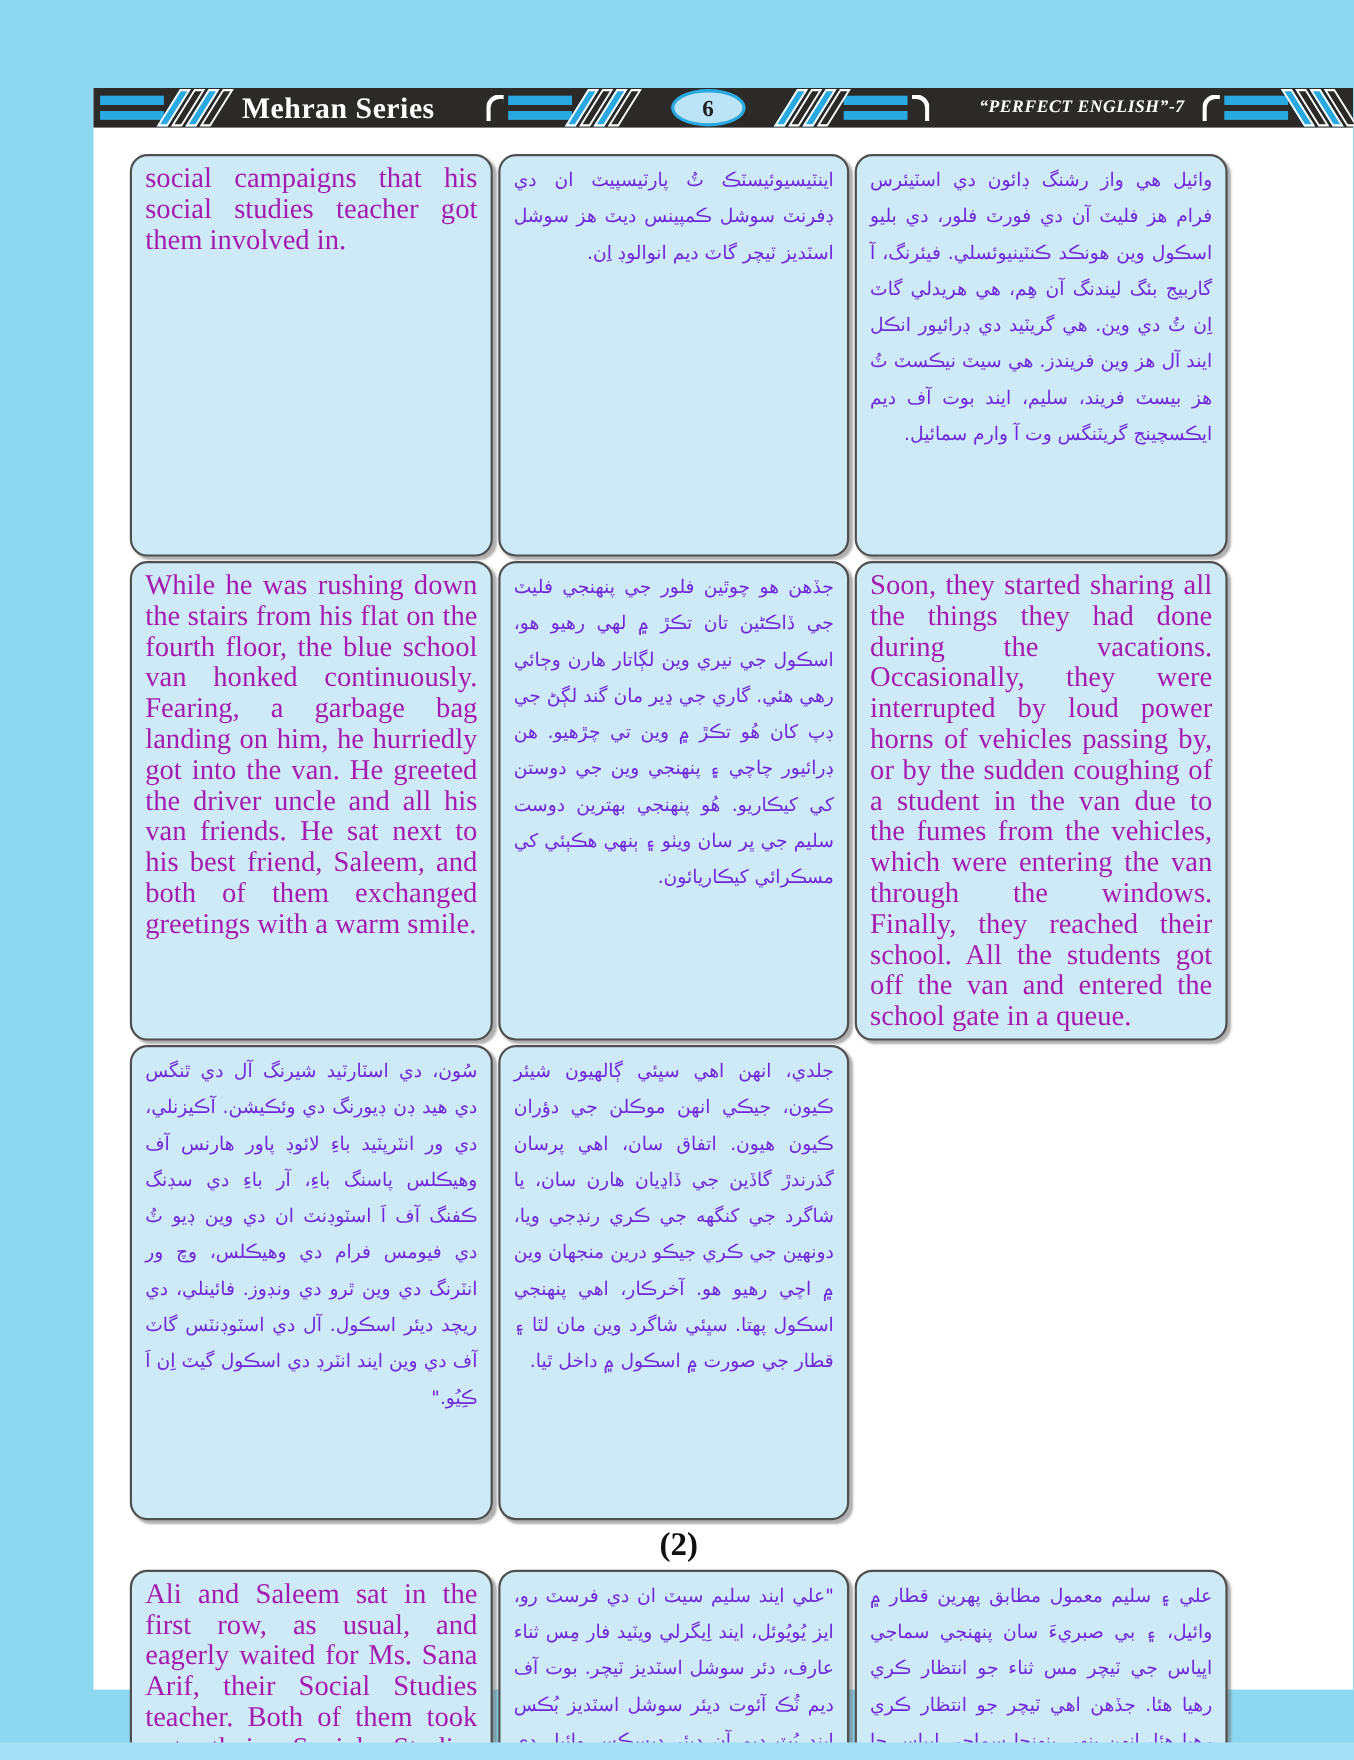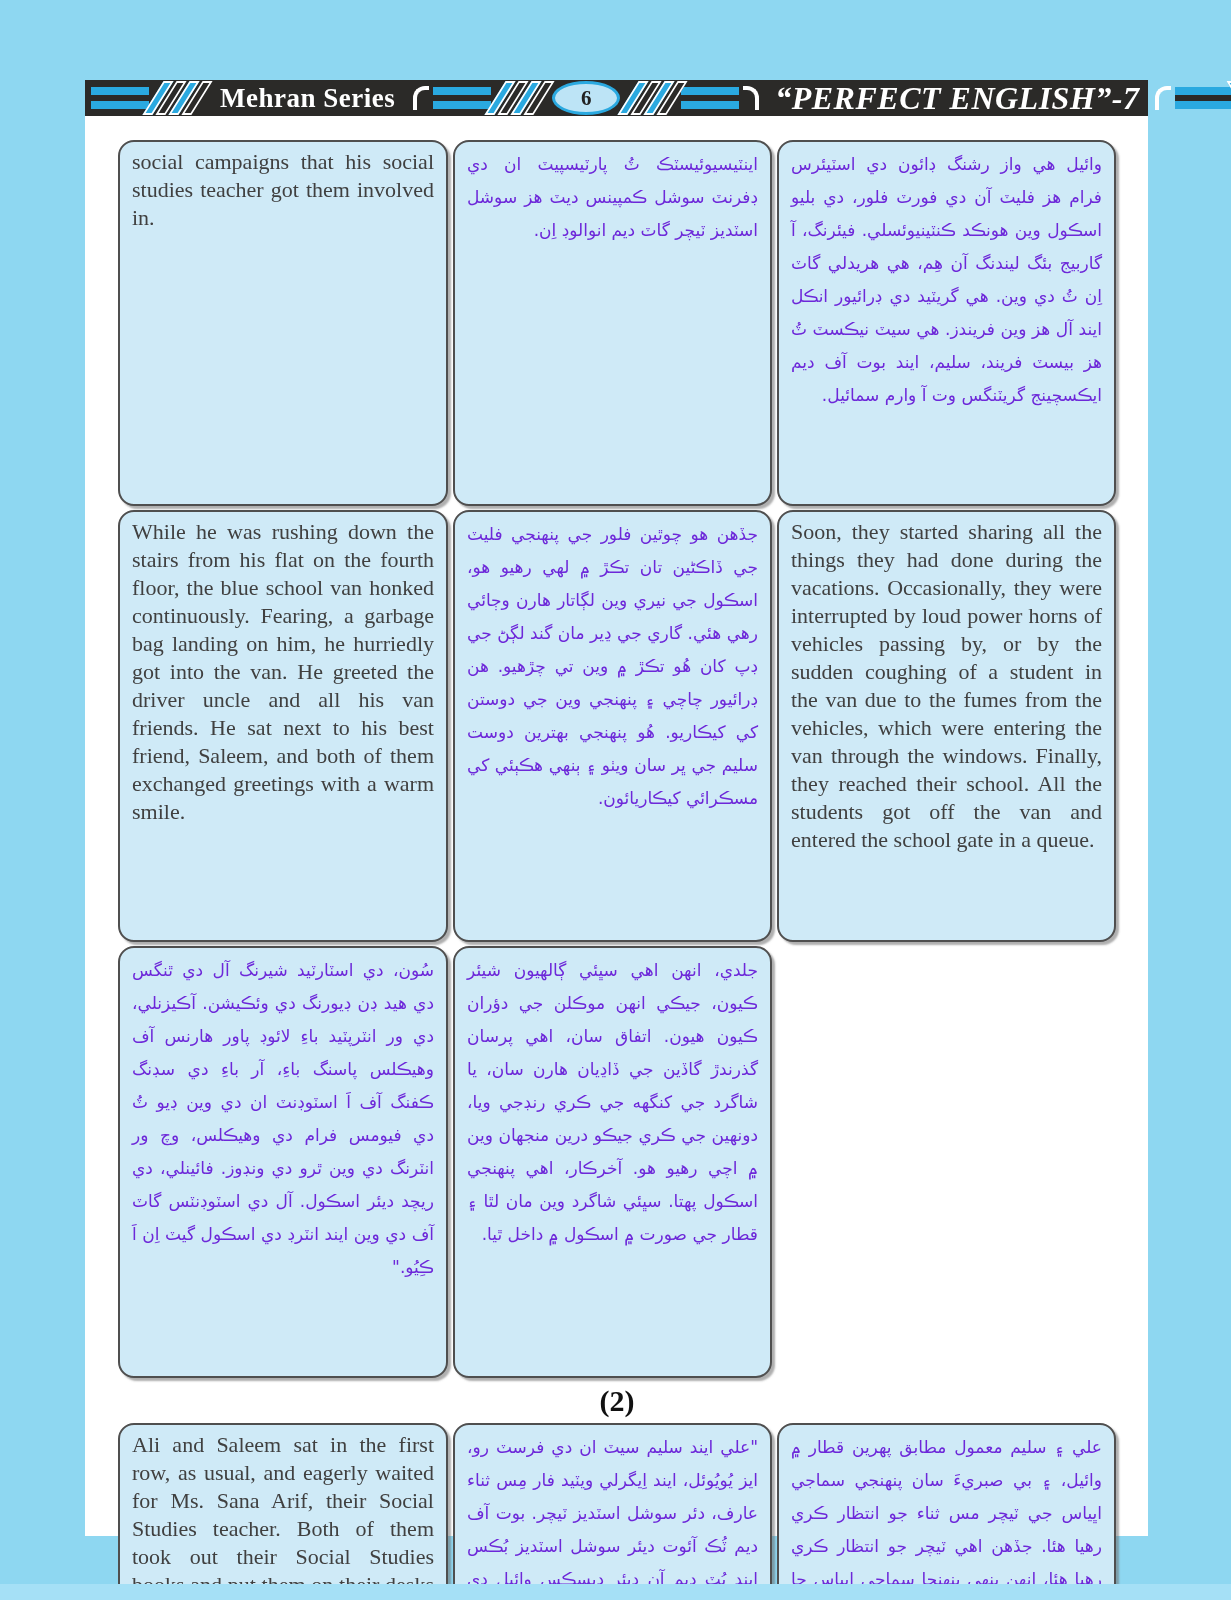--- a/index.html
+++ b/index.html
@@ -6,34 +6,34 @@
   body{
     width:1231px;height:1600px;position:relative;overflow:hidden;
     background:#8ed7f1;
     font-family:"Liberation Serif", serif;
   }
   .bottom-strip{
     position:absolute;left:0;bottom:0;width:100%;height:16px;
     background:#a5e0f6;
   }
   .page{
-    position:absolute;left:85px;top:80px;width:1063px;height:1456px;
+    position:absolute;left:85px;top:80px;width:1145px;height:1456px;
     background:#ffffff;
   }
   
   .header-bar{
     height:36px;background:#2b2a28;display:flex;align-items:center;
     padding:0 6px;gap:8px;color:#fff;
   }
   .series-title{
     font-weight:bold;font-size:27px;letter-spacing:.5px;white-space:nowrap;
     padding:0 10px;
   }
   .book-title{
-    font-weight:bold;font-style:italic;font-size:32px;white-space:nowrap;
+    font-weight:bold;font-style:italic;font-size:16px;white-space:nowrap;
     padding:0 8px;letter-spacing:.5px;
   }
   .page-number-oval{
     min-width:62px;height:28px;border-radius:50%;
     background:#bde4f6;border:3px solid #2aa9e0;
     display:flex;align-items:center;justify-content:center;
     font-weight:bold;font-size:21px;color:#222;flex:0 0 auto;
   }
   .deco{display:flex;align-items:center;gap:4px;flex:1 1 auto;justify-content:center;}
   .deco.tight{flex:0 0 auto;}
@@ -71,22 +71,22 @@
     background:#cfeaf7;
     border:2px solid #4f4f4f;
     border-radius:16px;
     box-shadow:3px 3px 2px rgba(110,110,110,.55);
     padding:6px 12px;
     box-sizing:border-box;
     overflow:hidden;
   }
   .english-cell{
     font-family:"Liberation Serif",serif;
-    font-size:22px;line-height:28px;
-    text-align:justify;color:#404040;
+    font-size:26px;line-height:28px;
+    text-align:justify;color:#a21caf;
     white-space:pre-line;
   }
   .arabic-cell{
     direction:rtl;
     font-family:"DejaVu Sans",sans-serif;
     font-size:17px;line-height:33px;
     text-align:justify;color:#6d28d9;
     white-space:pre-line;
   }
   .r1{min-height:114px;}

